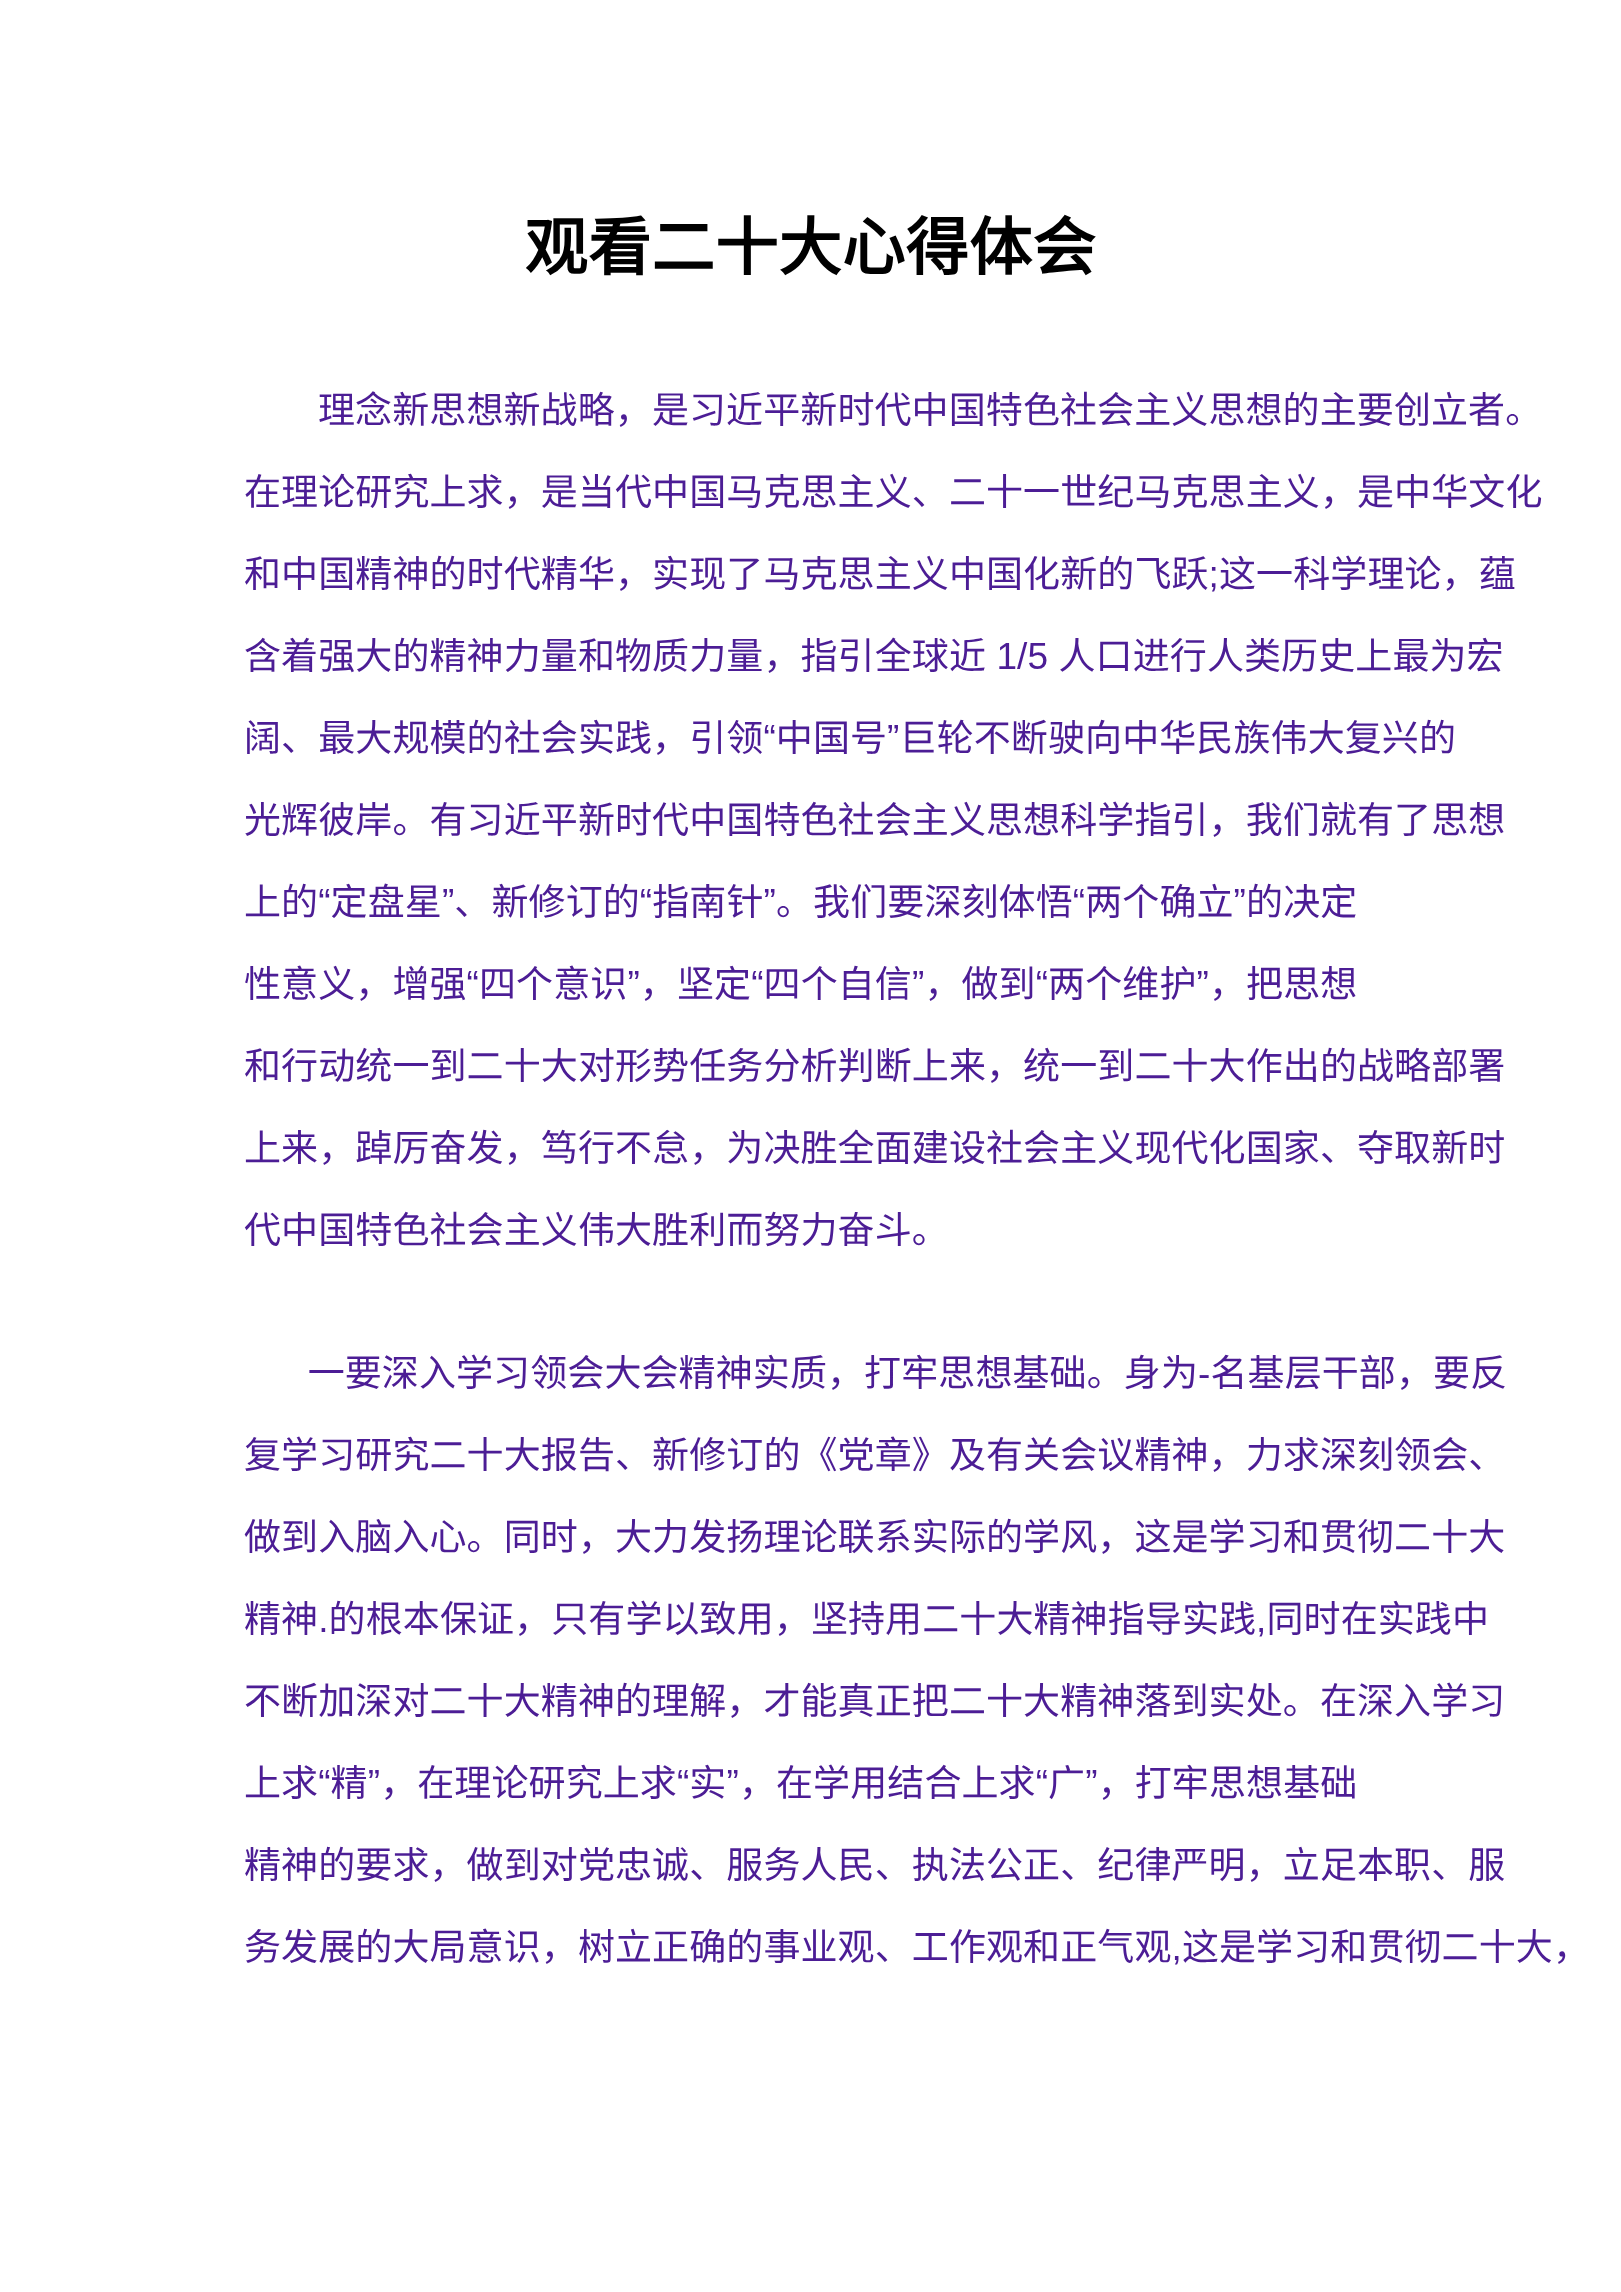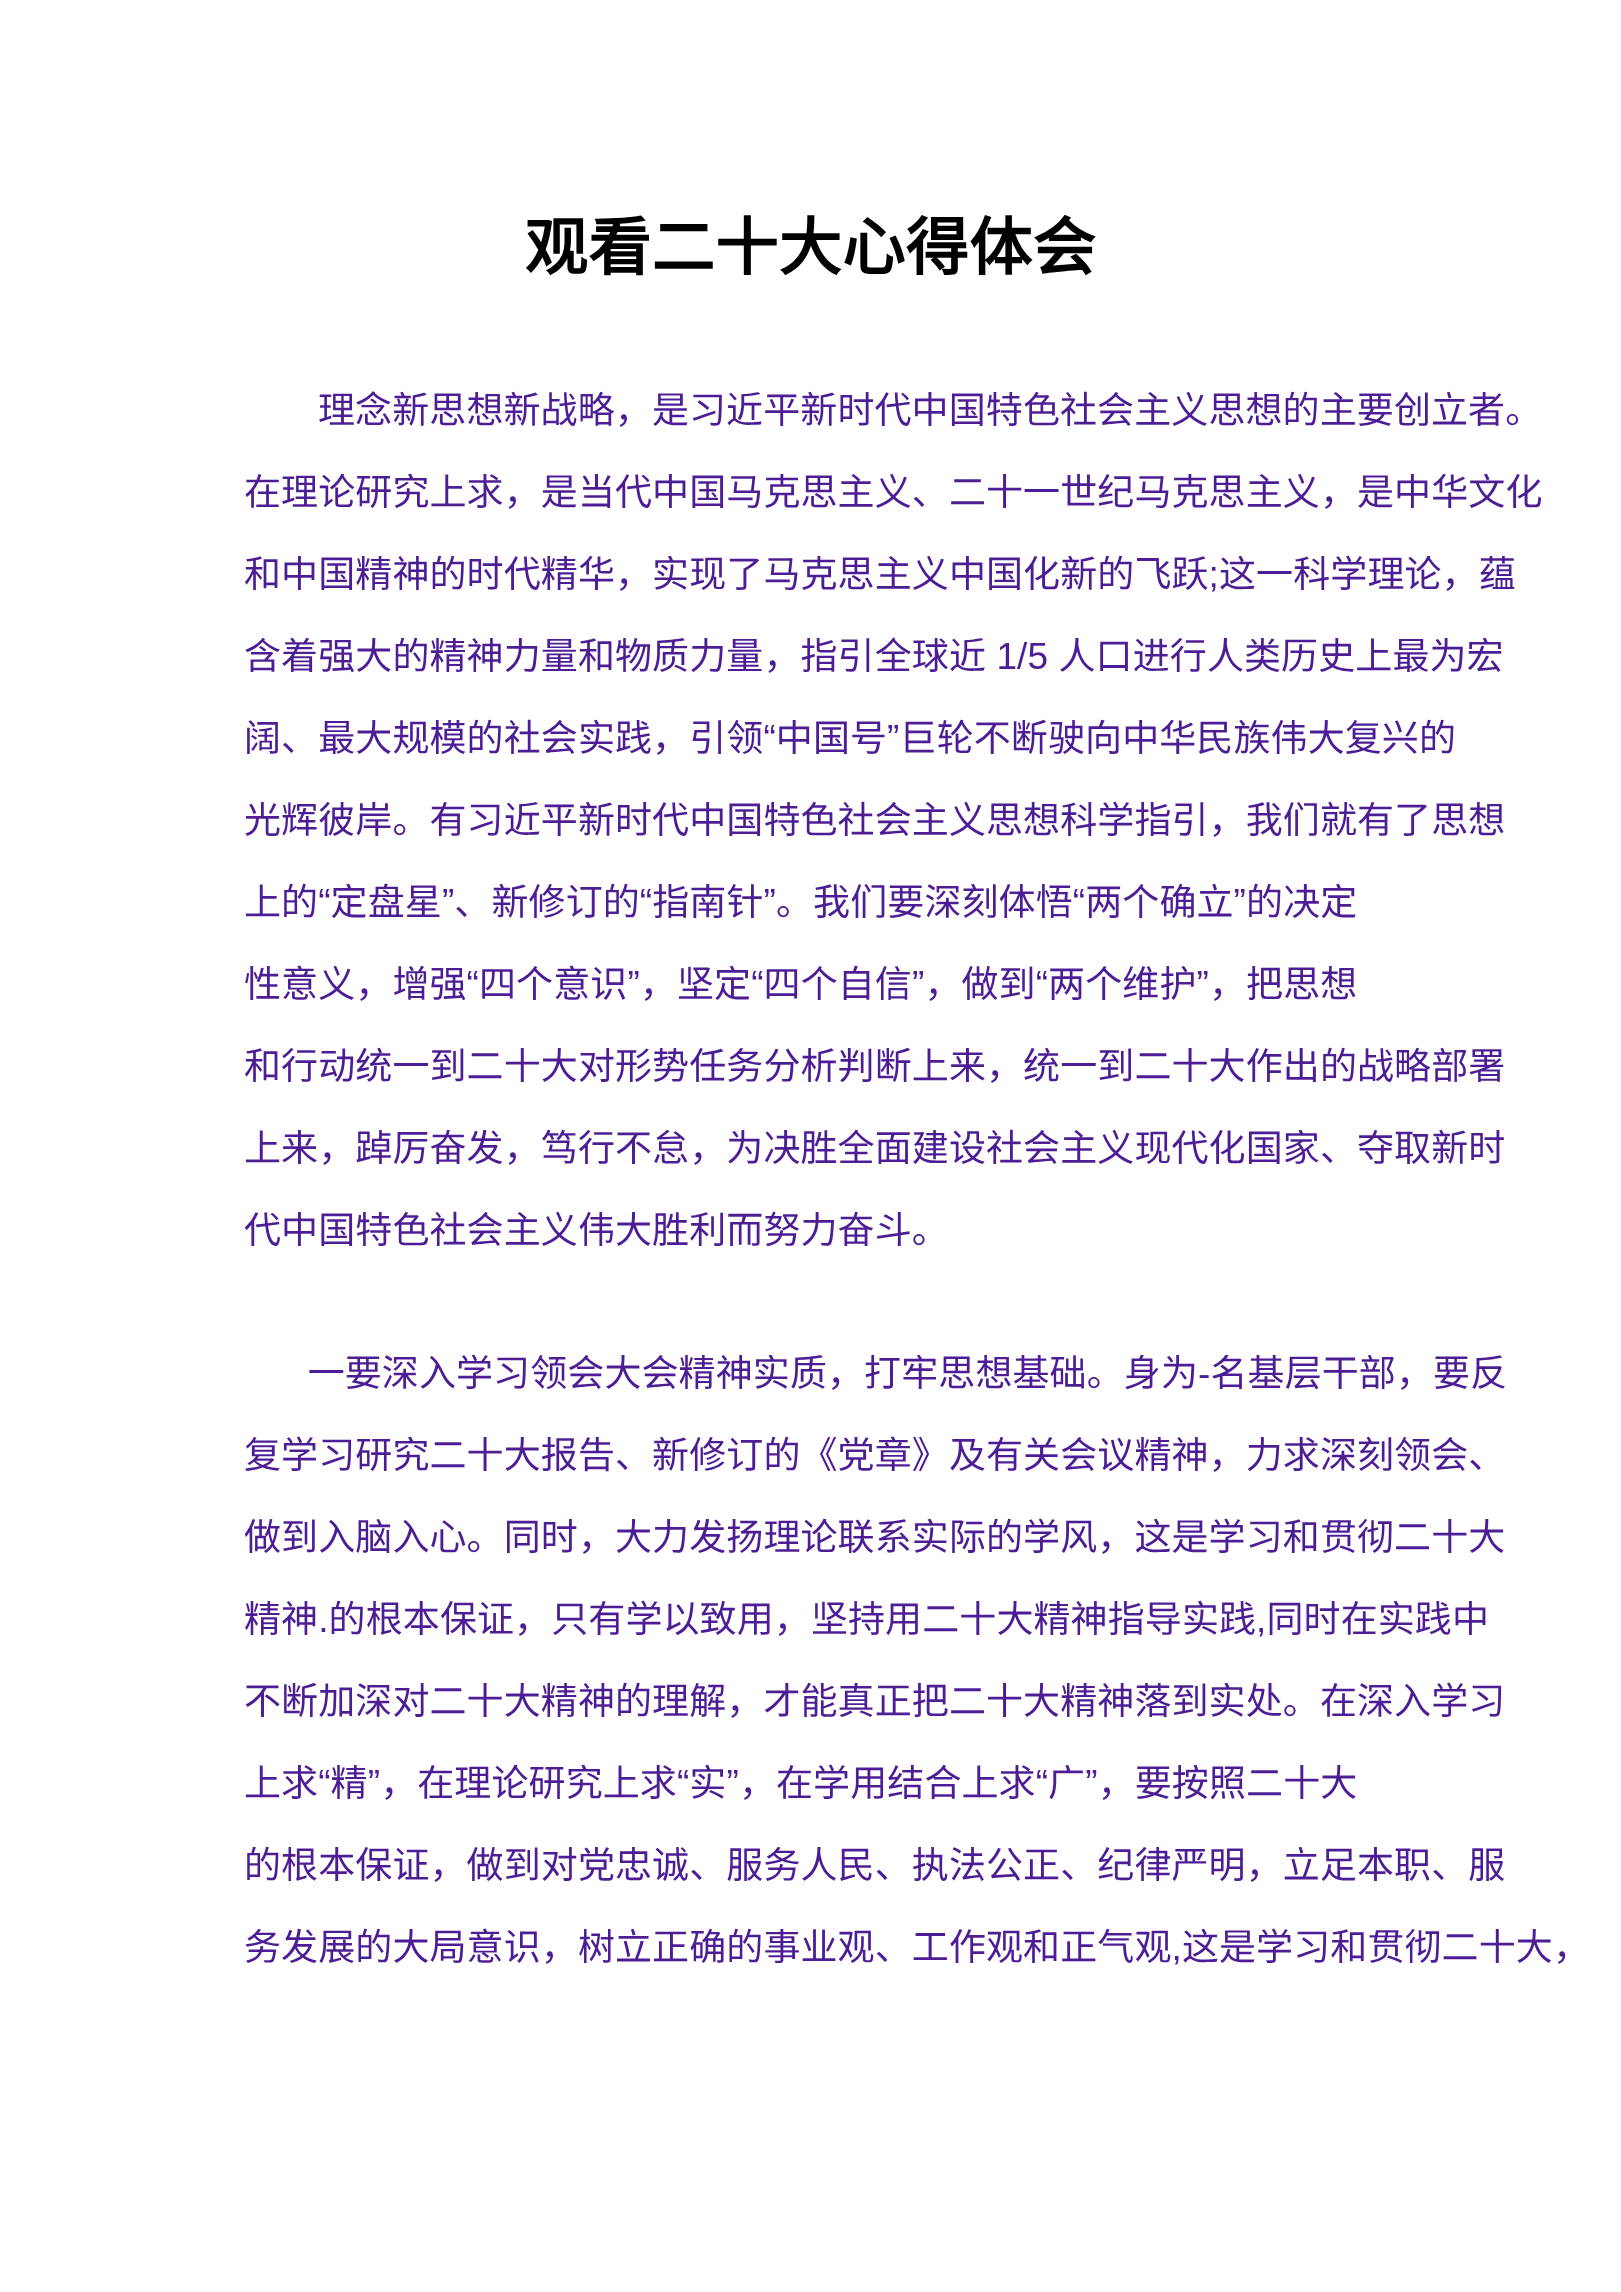--- a/index.html
+++ b/index.html
@@ -90,20 +90,20 @@
         <span class="line">上来，踔厉奋发，笃行不怠，为决胜全面建设社会主义现代化国家、夺取新时</span>
         <span class="line">代中国特色社会主义伟大胜利而努力奋斗。</span>
       </p>
 
     <p class="para second" id="paragraph-2" style="text-indent: 0px;">
         <span class="line indent-2">一要深入学习领会大会精神实质，打牢思想基础。身为-名基层干部，要反</span>
         <span class="line">复学习研究二十大报告、新修订的《党章》及有关会议精神，力求深刻领会、</span>
         <span class="line">做到入脑入心。同时，大力发扬理论联系实际的学风，这是学习和贯彻二十大</span>
         <span class="line">精神.的根本保证，只有学以致用，坚持用二十大精神指导实践,同时在实践中</span>
         <span class="line">不断加深对二十大精神的理解，才能真正把二十大精神落到实处。在深入学习</span>
-        <span class="line">上求“精”，在理论研究上求“实”，在学用结合上求“广”，要按照二十大</span>
-        <span class="line">的根本保证，做到对党忠诚、服务人民、执法公正、纪律严明，立足本职、服</span>
+        <span class="line">上求“精”，在理论研究上求“实”，在学用结合上求“广”，打牢思想基础</span>
+        <span class="line">精神的要求，做到对党忠诚、服务人民、执法公正、纪律严明，立足本职、服</span>
         <span class="line">务发展的大局意识，树立正确的事业观、工作观和正气观,这是学习和贯彻二十大，</span>
       </p>
 
   </div>
 </div>
 
 
 </body></html>

